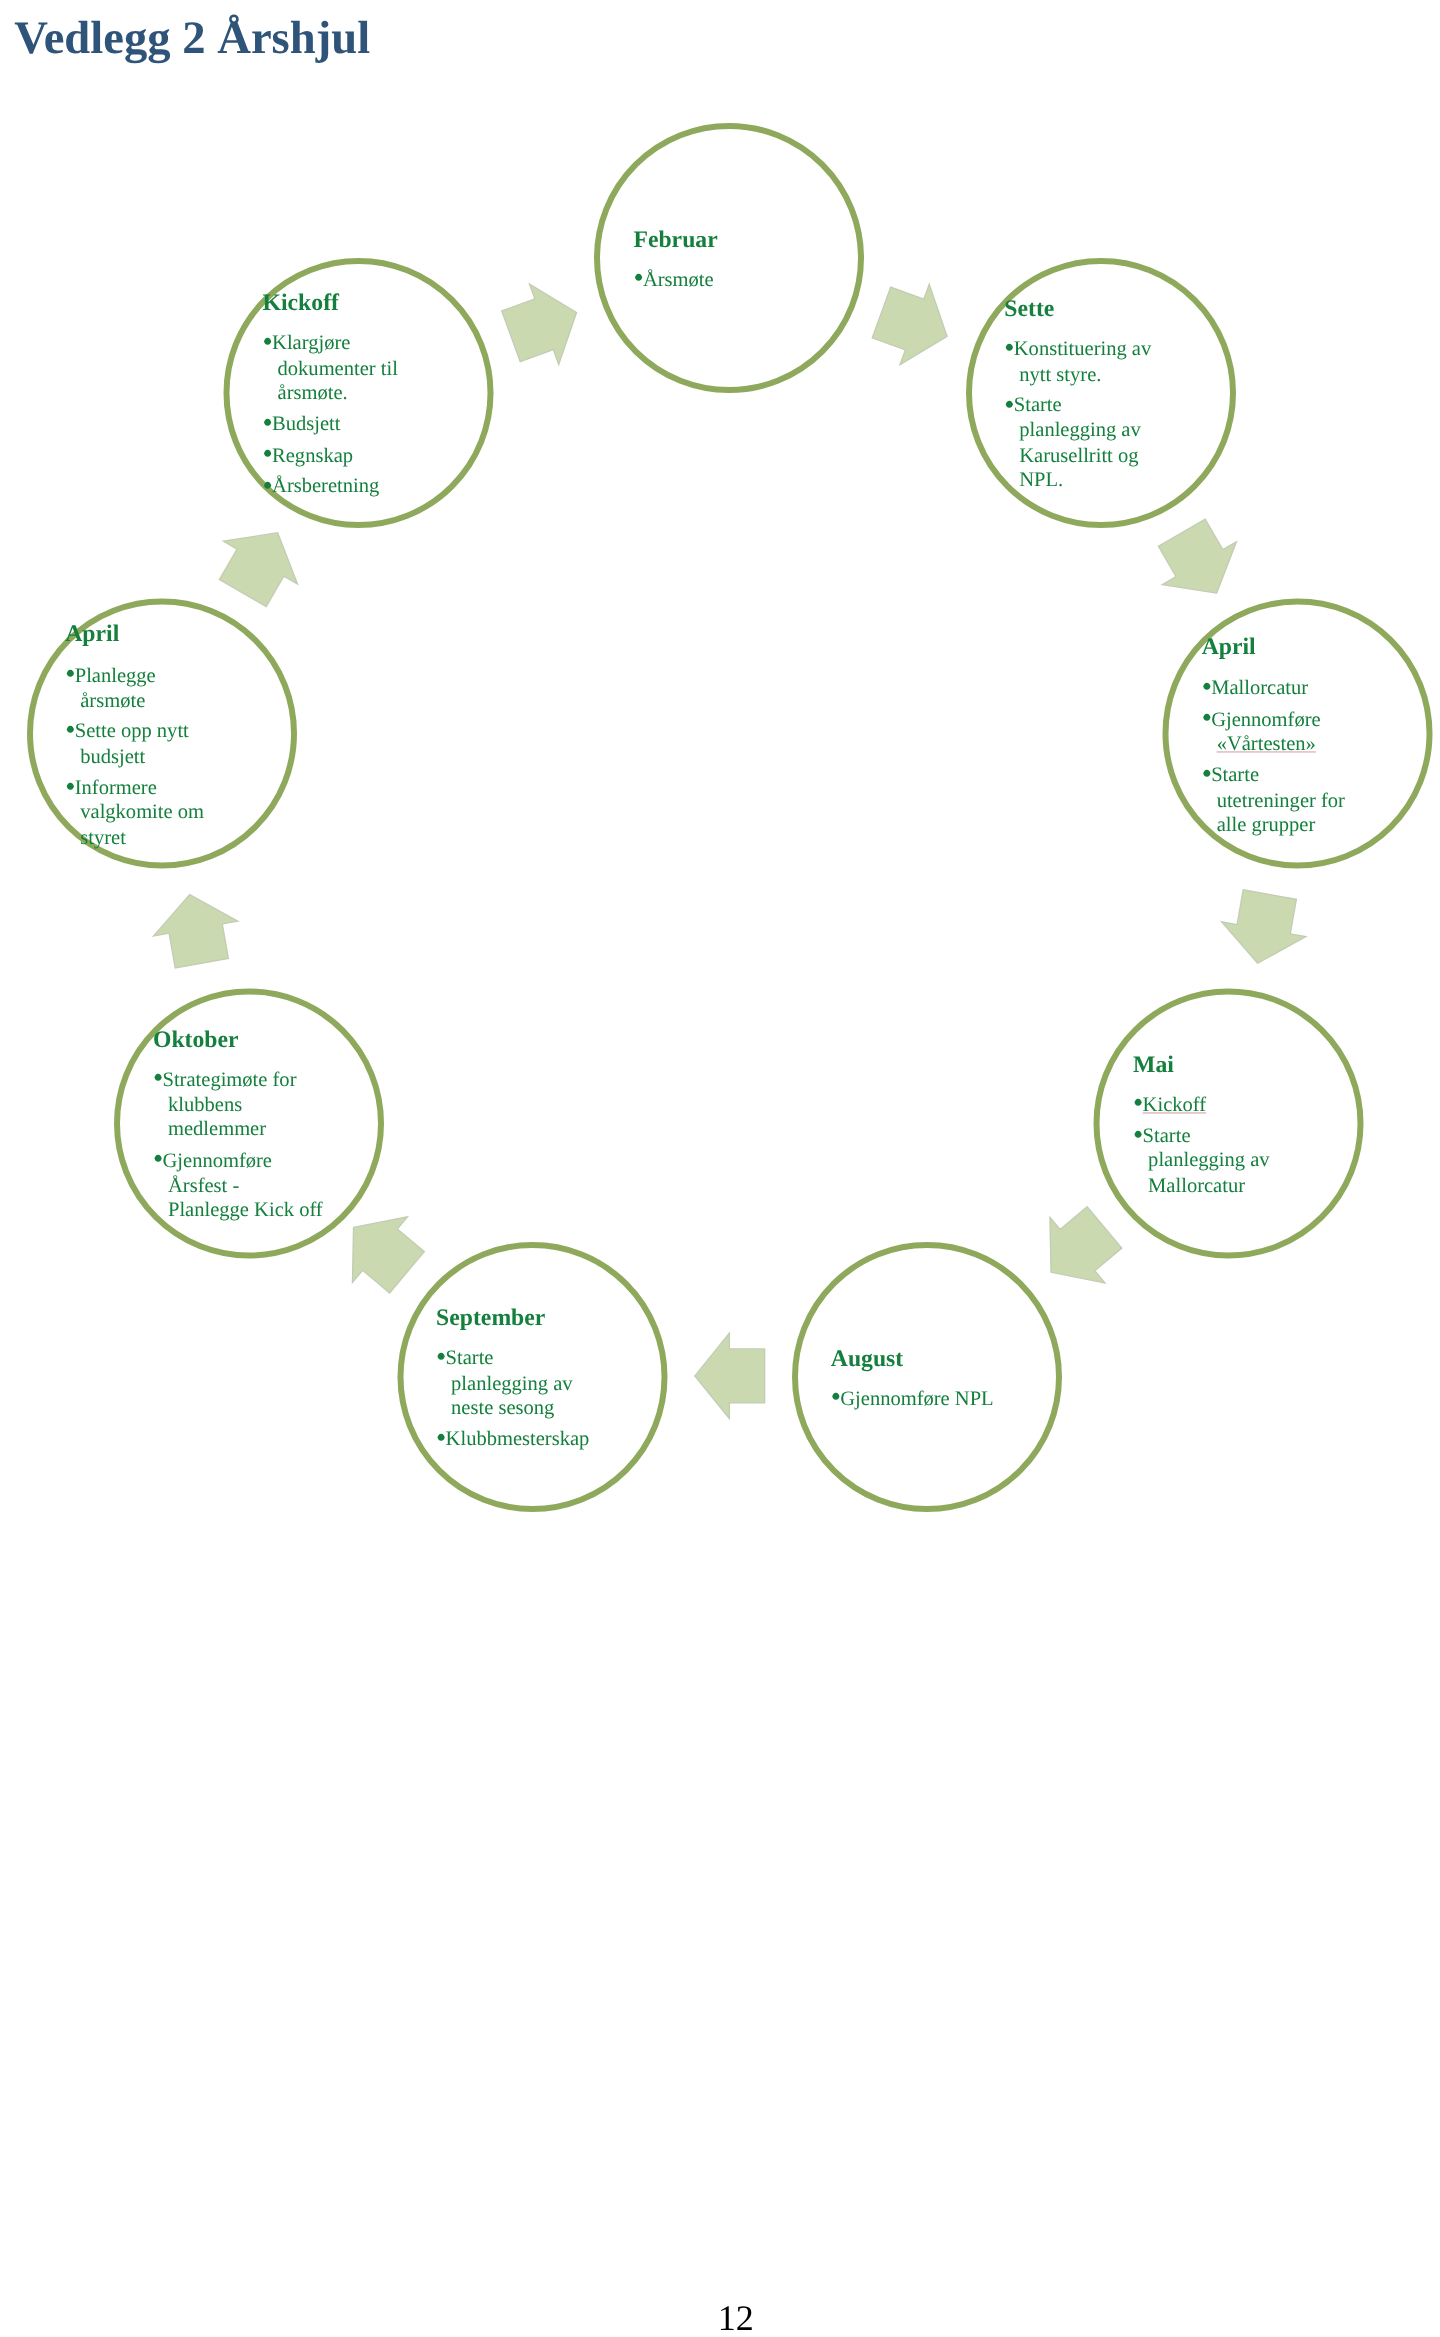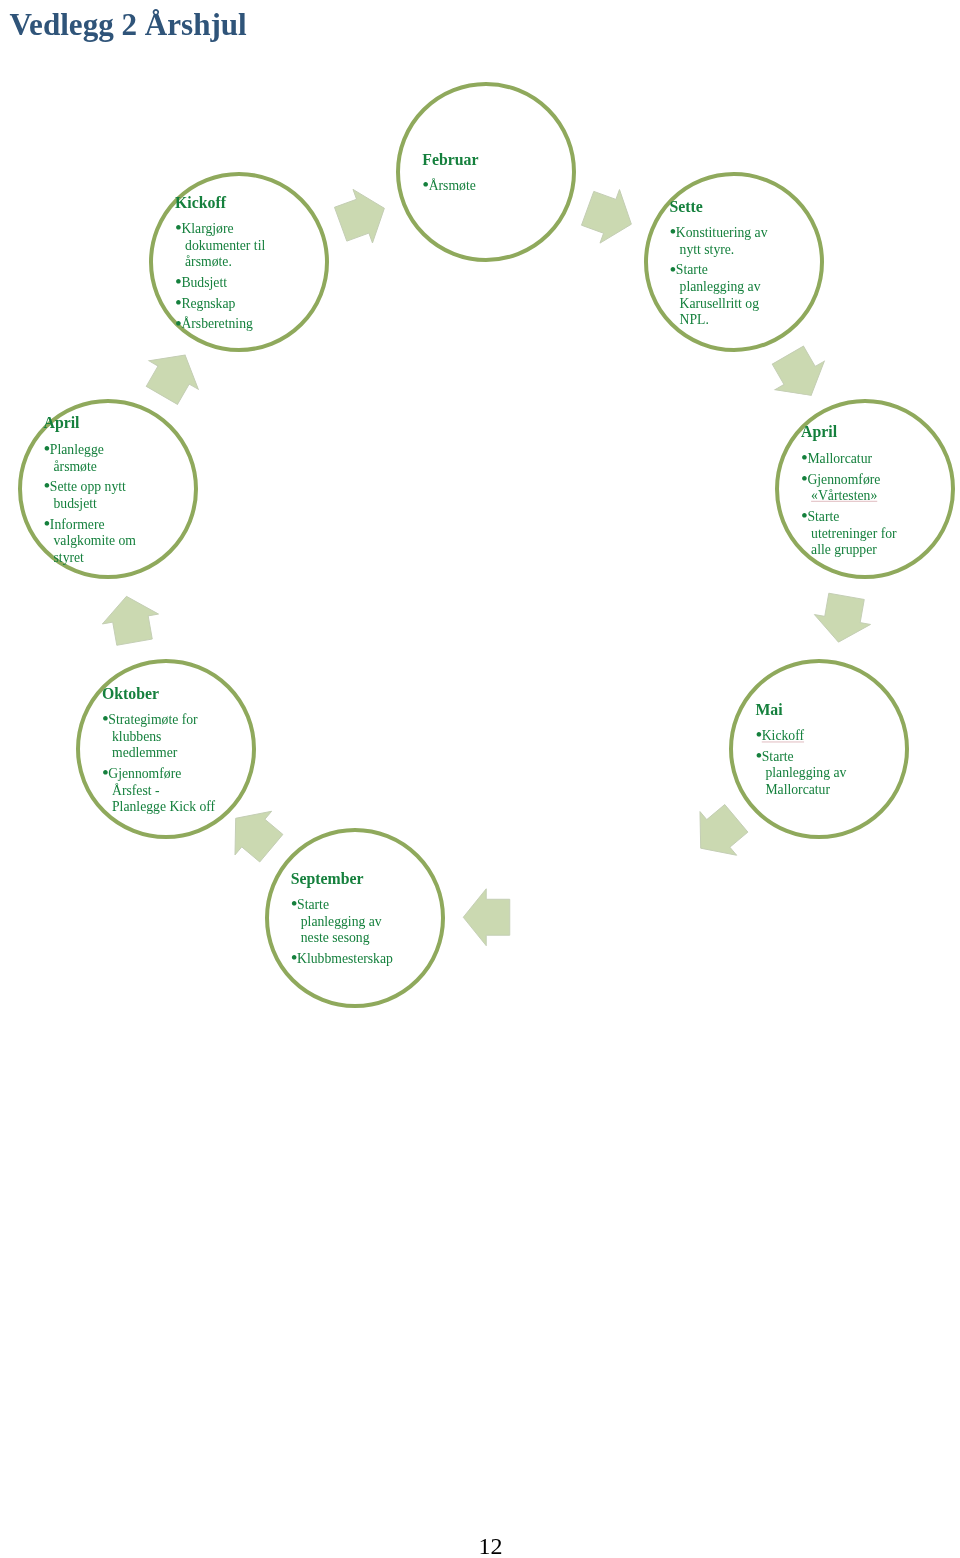--- a/index.html
+++ b/index.html
@@ -129,20 +129,26 @@
       </div>
       <div class="node" style="left: 729.408px; top: 658.57px;">
         <div class="node-text">
           <div class="node-title">Mai</div>
           <div class="bullet"><span class="bu">•</span> <span class="sq">Kickoff</span></div>
           <div class="bullet"><span class="bu">•</span> Starte
 planlegging av
 Mallorcatur</div>
         </div>
       </div>
+      <div class="node" style="left: 527.855px; top: 827.693px;">
+        <div class="node-text">
+          <div class="node-title">August</div>
+          <div class="bullet"><span class="bu">•</span> Gjennomføre NPL</div>
+        </div>
+      </div>
       <div class="node" style="left: 264.745px; top: 827.693px;">
         <div class="node-text">
           <div class="node-title">September</div>
           <div class="bullet"><span class="bu">•</span> Starte
 planlegging av
 neste sesong</div>
           <div class="bullet"><span class="bu">•</span> Klubbmesterskap</div>
         </div>
       </div>
       <div class="node" style="left: 76px; top: 658.57px;">

